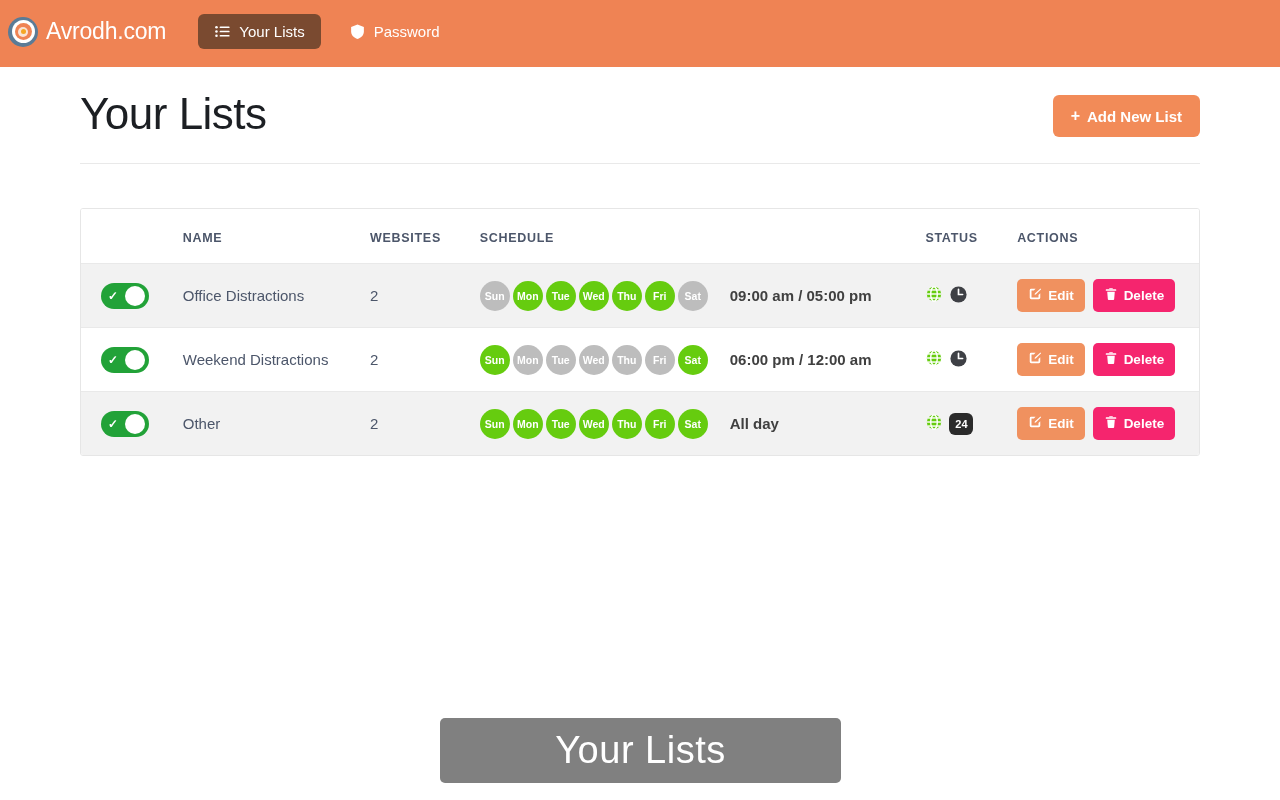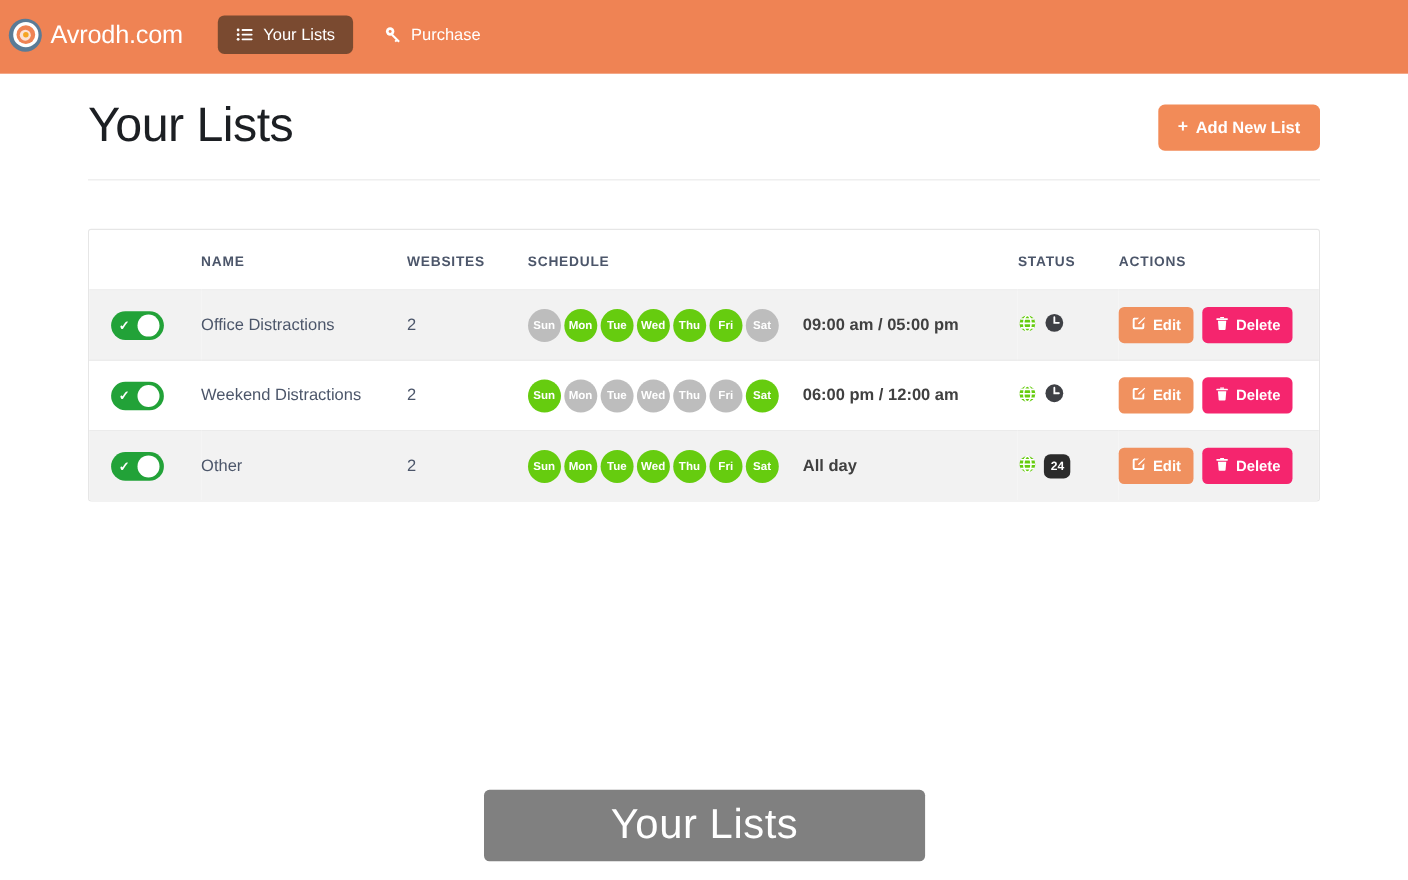--- a/index.html
+++ b/index.html
@@ -249,32 +249,30 @@
             <circle cx="3.5" cy="18" r="1.8"></circle>
           <rect x="8" y="4.8" width="14" height="2.4" rx="1"></rect>
           <rect x="8" y="10.8" width="14" height="2.4" rx="1"></rect>
           <rect x="8" y="16.8" width="14" height="2.4" rx="1"></rect>
         </svg>
       </span>
       <span>Your Lists</span>
     </div>
 
 
-
-
     <div class="nav-item">
       <span>
         <svg width="17" height="17" viewBox="0 0 24 24" fill="#fff">
-          <circle cx="8" cy="8" r="5.4"></circle>
-          <circle cx="8" cy="8" r="1.9" fill="#ef8354"></circle>
-          <path d="M11.4 11.2 L20.5 20.3 L18.6 22.2 L16.8 20.4 L15.4 21.8 L13.6 20 L15 18.6 L9.5 13.1 Z"></path>
+          <path d="M12 2 L21 5.5 V12 C21 17.2 17.2 20.8 12 22.5 C6.8 20.8 3 17.2 3 12 V5.5 Z"></path>
         </svg>
       </span>
-      <span>Purchase</span>
-    </div>
+      <span>Password</span>
+    </div>
+
+
 
   </div>
 </div>
 
 <div class="page">
 
   <div class="page-head">
     <h1 class="page-title">Your Lists</h1>
     <button class="btn-add">
       <span class="plus">+</span>

